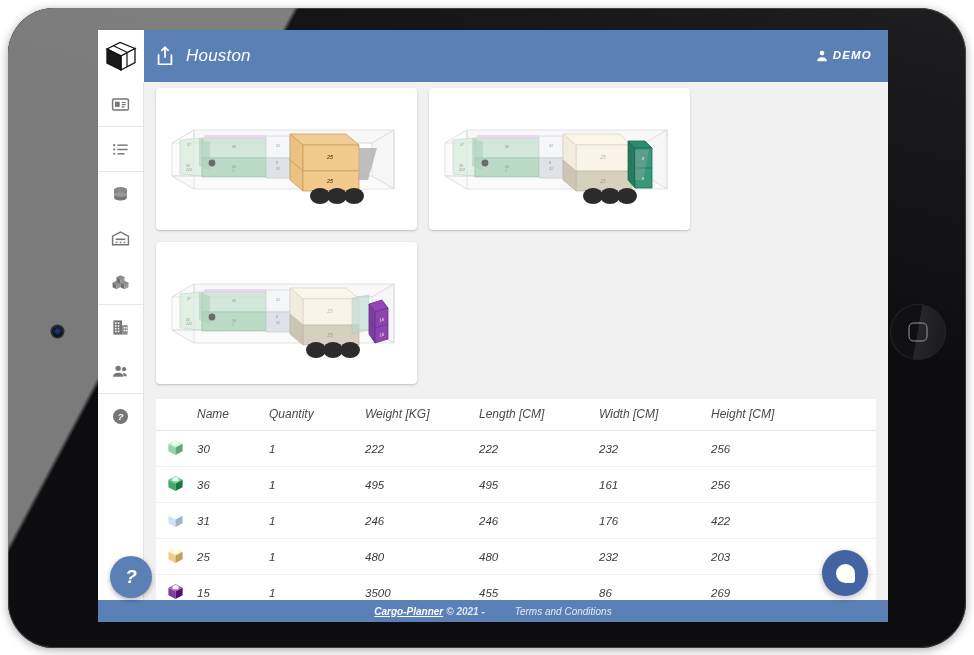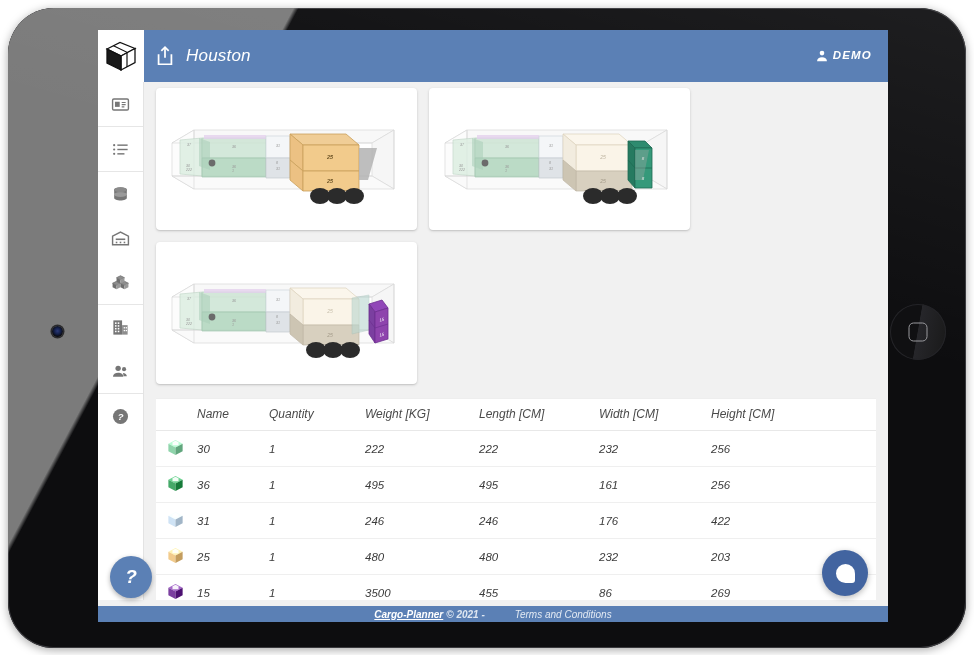--- a/index.html
+++ b/index.html
@@ -145,21 +145,21 @@
   th.c-icon, td.c-icon { width: 34px; padding-left: 10px; }
   th.c-name, td.c-name { width: 72px; }
   th.c-qty,  td.c-qty  { width: 96px; }
   th.c-w,    td.c-w    { width: 114px; }
   th.c-l,    td.c-l    { width: 120px; }
   th.c-wd,   td.c-wd   { width: 112px; }
 
   
   #app-footer {
     position: absolute; left: 0; right: 0; bottom: 0;
-    height: 16px; background: #5b80b5;
+    height: 22px; background: #5b80b5;
     display: flex; align-items: center; justify-content: center;
     color: #dfe7f2; font-size: 10px; font-weight: 600;
   }
   #footer-brand { color: #ffffff; text-decoration: underline; margin-right: 3px; }
   #footer-terms { color: #e2e9f3; font-weight: 400; margin-left: 30px; }
 
   
   #help-fab {
     position: absolute; left: 12px; bottom: 24px;
     width: 42px; height: 42px; border-radius: 50%;

